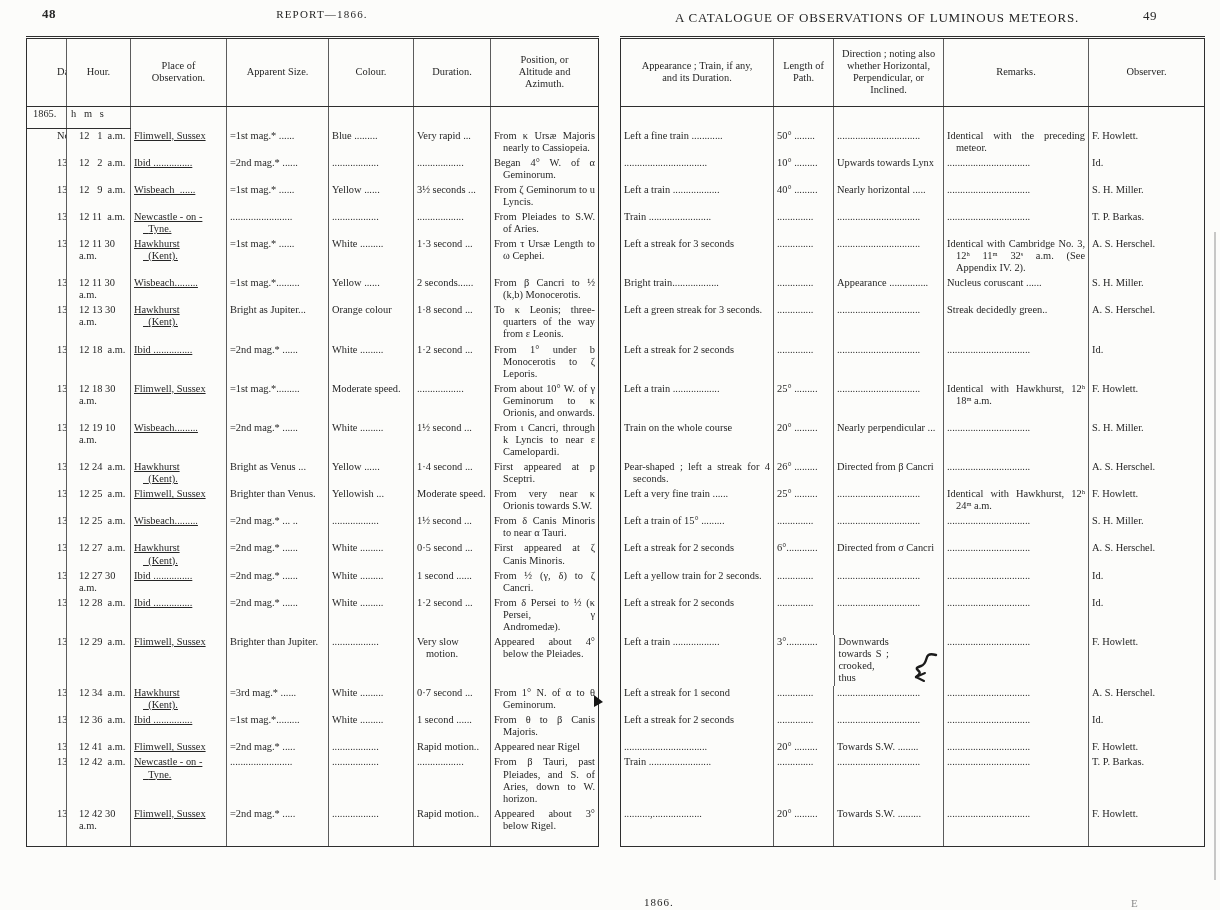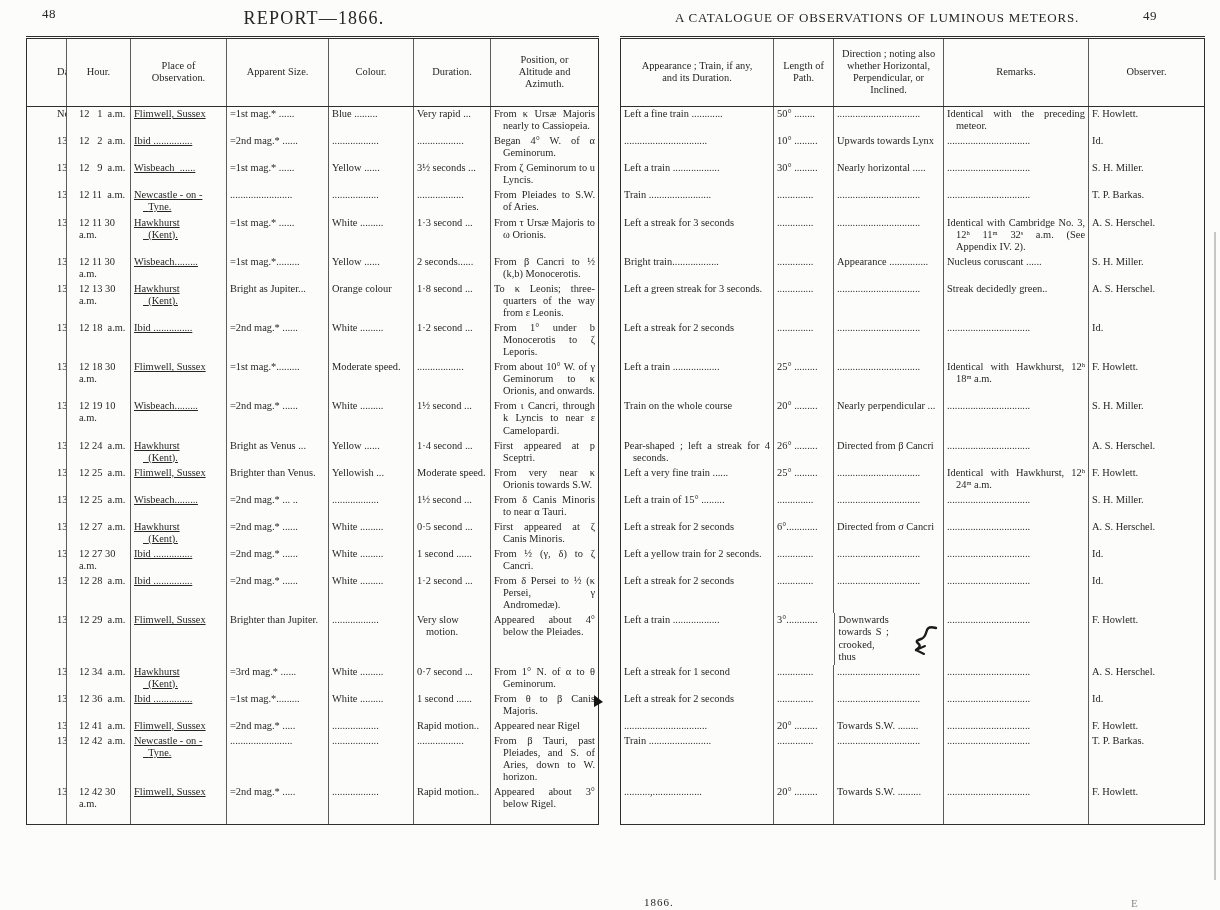--- a/index.html
+++ b/index.html
@@ -4,24 +4,24 @@
 <style>
   html,body{margin:0;padding:0;}
   body{
     width:1220px;height:910px;position:relative;overflow:hidden;
     background:#fcfcfa;color:#262626;
     font-family:"Liberation Serif","DejaVu Serif",serif;
     font-size:10.4px;line-height:1.16;
   }
   
   .pgnum{position:absolute;font-size:13px;letter-spacing:.5px;}
-  #pg-left{left:42px;top:6px;}
+  #pg-left{left:42px;top:6px;font-weight:bold;}
   #pg-right{left:1143px;top:8px;text-align:right;}
   .runtitle{position:absolute;text-align:center;letter-spacing:1.2px;}
-  #title-left{left:8px;width:612px;top:8px;font-size:18px;}
+  #title-left{left:16px;width:612px;top:8px;font-size:11px;}
   #title-right{left:612px;width:530px;top:10px;font-size:13px;letter-spacing:.8px;}
 
   
   table{border-collapse:collapse;table-layout:fixed;position:absolute;left:26px;top:36px;width:1178px;}
   th,td{vertical-align:top;padding:1px 3px 2px 3px;overflow:hidden;}
   thead th{
     vertical-align:middle;text-align:center;font-weight:normal;font-size:10.4px;
     white-space:pre-line;height:64px;
     border-top:3px double #2e2e2e;border-bottom:1px solid #2e2e2e;
     border-left:1px solid #5c5c5c;
@@ -40,21 +40,21 @@
   .subhead .subline{border-bottom:1px solid #2e2e2e;}
   .c-year{text-align:left;padding-left:6px;}
   .c-hms{white-space:pre;padding-left:4px;}
 
   
   .c-date{text-align:right;padding-right:4px;white-space:pre-wrap;}
   .c-hour{white-space:pre-wrap;padding-left:12px;}
   .hang{padding-left:12px;text-indent:-9px;}
   .jst{text-align:justify;}
   td.ws{white-space:pre-wrap;text-decoration:underline;}
-  .with-squig{display:flex;align-items:center;gap:7px;text-indent:0;padding-left:4px;}
+  .with-squig{display:flex;align-items:flex-end;gap:7px;text-indent:0;padding-left:4px;}
   .with-squig span{width:64px;display:block;}
   .squig{flex:none;margin-top:2px;}
 
   
   #ink-mark{position:absolute;left:592px;top:693px;}
   #page-edge-line{position:absolute;left:1214px;top:232px;width:2px;height:648px;background:#9b9b9b;opacity:.55;}
   #footer-year{position:absolute;left:644px;top:896px;font-size:11px;letter-spacing:1px;}
   #footer-sig{position:absolute;left:1131px;top:897px;font-size:11px;color:#8a8a8a;}
 </style>
 </head>
@@ -98,20 +98,35 @@
 and its Duration.</th>
       <th>Length of
 Path.</th>
       <th>Direction ; noting also
 whether Horizontal,
 Perpendicular, or
 Inclined.</th>
       <th>Remarks.</th>
       <th class="pr2">Observer.</th>
     </tr>
+    <tr class="subhead">
+      <td class="d subline c-year">1865.</td>
+      <td class="subline c-hms">h   m   s</td>
+      <td></td>
+      <td></td>
+      <td></td>
+      <td></td>
+      <td class="pr"></td>
+      <td class="sp"></td>
+      <td class="pl2"></td>
+      <td></td>
+      <td></td>
+      <td></td>
+      <td class="pr2"></td>
+    </tr>
   </thead>
   <tbody>
       <tr>
     <td class="d c-date">Nov.13</td>
     <td class="c-hour">12   1  a.m.</td>
     <td class="hang ws">Flimwell, Sussex</td>
     <td class="hang">=1st mag.*  ......</td>
     <td class="hang">Blue  .........</td>
     <td class="hang">Very rapid ...</td>
     <td class="hang jst pr">From κ Ursæ Majoris nearly to Cassiopeia.</td>
@@ -140,21 +155,21 @@
       <tr>
     <td class="d c-date">13</td>
     <td class="c-hour">12   9  a.m.</td>
     <td class="hang ws">Wisbeach  ......</td>
     <td class="hang">=1st mag.*  ......</td>
     <td class="hang">Yellow  ......</td>
     <td class="hang">3½ seconds ...</td>
     <td class="hang jst pr">From ζ Geminorum to u Lyncis.</td>
     <td class="sp"></td>
     <td class="hang jst pl2">Left a train ..................</td>
-    <td class="hang">30° .........</td>
+    <td class="hang">40° .........</td>
     <td class="hang jst">Nearly horizontal .....</td>
     <td class="hang jst">................................</td>
     <td class="hang pr2">S. H. Miller.</td>
   </tr>
       <tr>
     <td class="d c-date">13</td>
     <td class="c-hour">12 11  a.m.</td>
     <td class="hang ws">Newcastle - on -
   Tyne.</td>
     <td class="hang">........................</td>
@@ -170,21 +185,21 @@
   </tr>
       <tr>
     <td class="d c-date">13</td>
     <td class="c-hour">12 11 30
 a.m.</td>
     <td class="hang ws">Hawkhurst
   (Kent).</td>
     <td class="hang">=1st mag.*  ......</td>
     <td class="hang">White .........</td>
     <td class="hang">1·3 second ...</td>
-    <td class="hang jst pr">From τ Ursæ Majoris to ω Orionis.</td>
+    <td class="hang jst pr">From τ Ursæ Length to ω Cephei.</td>
     <td class="sp"></td>
     <td class="hang jst pl2">Left a streak for 3 seconds</td>
     <td class="hang">..............</td>
     <td class="hang jst">................................</td>
     <td class="hang jst">Identical with Cambridge No. 3, 12ʰ 11ᵐ 32ˢ a.m.  (See Appendix IV. 2).</td>
     <td class="hang pr2">A. S. Herschel.</td>
   </tr>
       <tr>
     <td class="d c-date">13</td>
     <td class="c-hour">12 11 30

